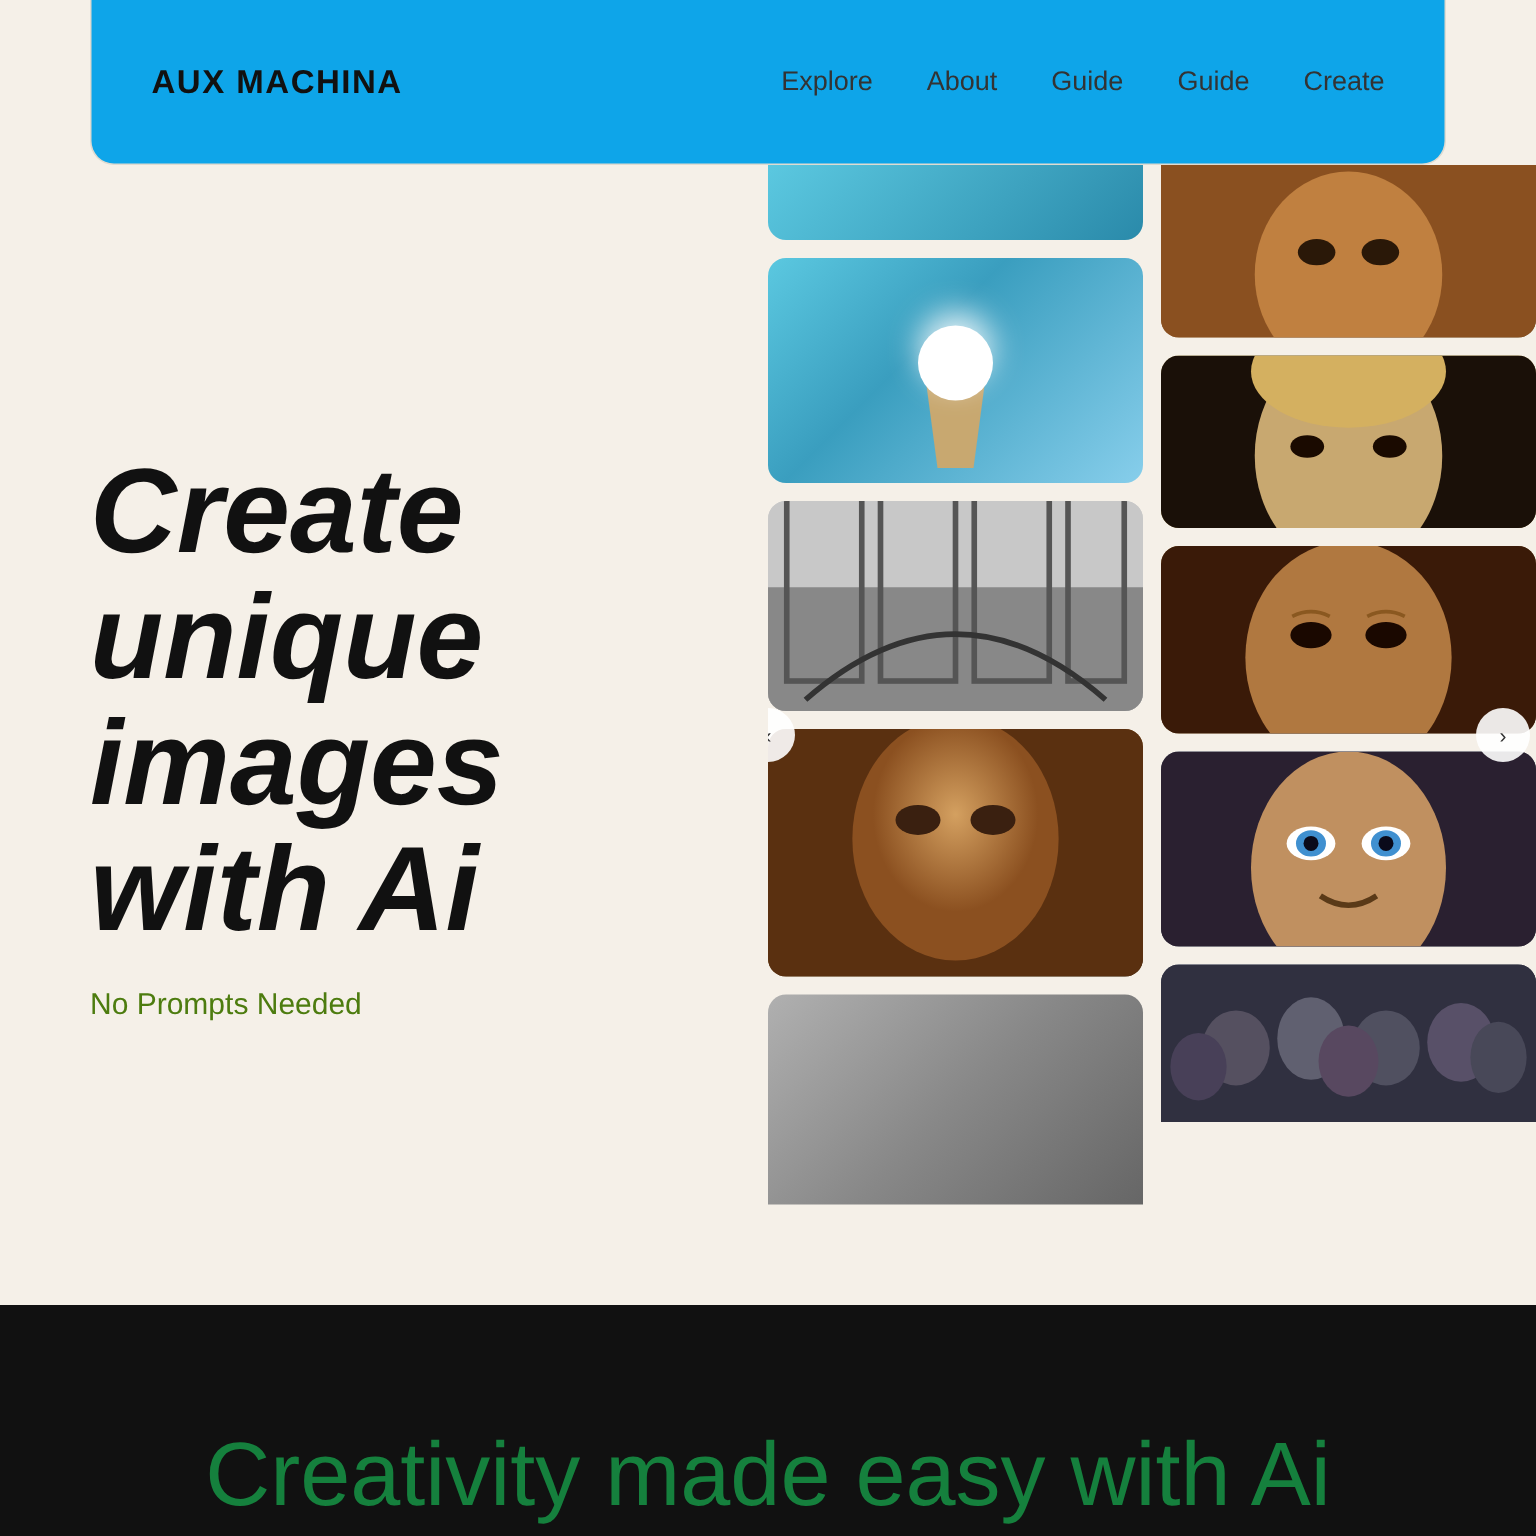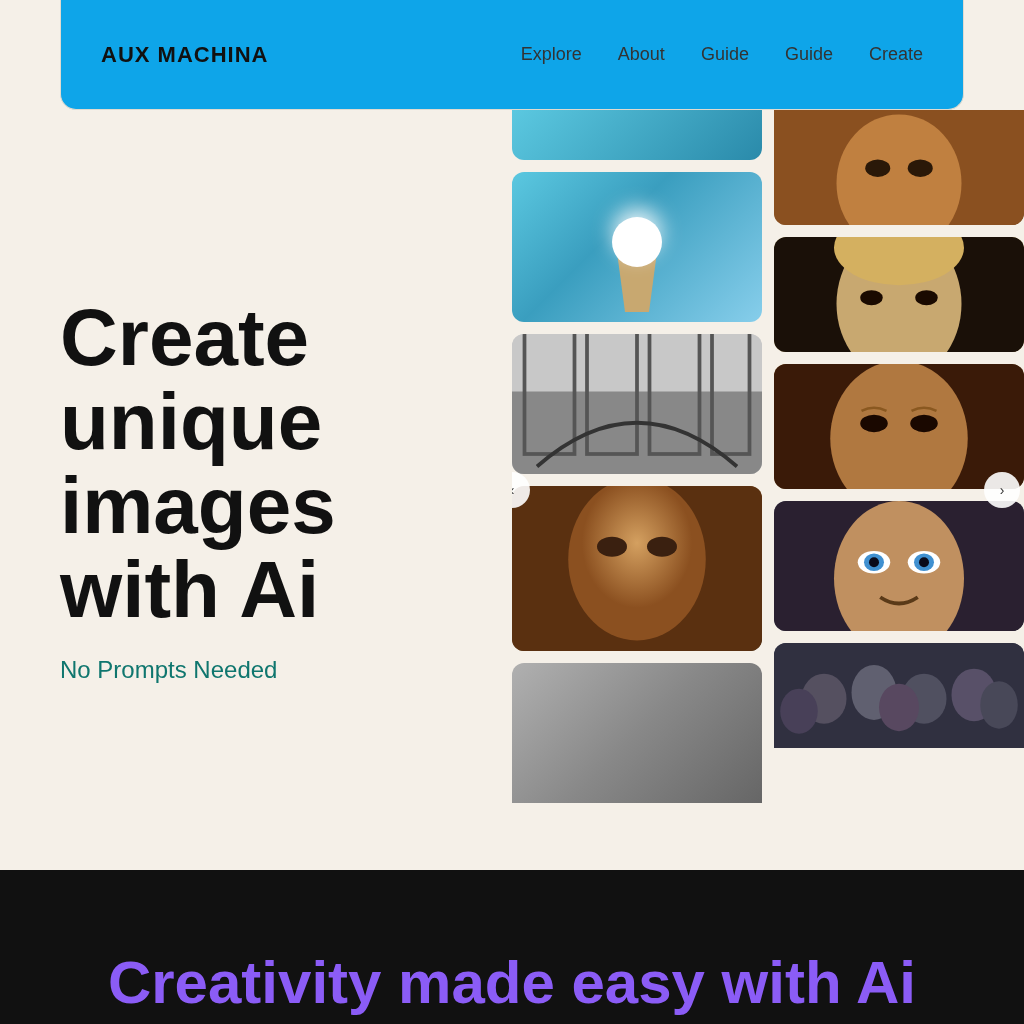--- a/index.html
+++ b/index.html
@@ -75,25 +75,26 @@
       flex-direction: column;
       justify-content: center;
     }
 
     .hero-title {
       font-size: 80px;
       font-weight: 800;
       line-height: 1.05;
       color: #111;
       margin-bottom: 24px;
+      font-style: italic;
     }
 
     .hero-subtitle {
-      font-size: 24px;
-      color: #0f766e;
+      font-size: 20px;
+      color: #4d7c0f;
       font-weight: 400;
     }
 
     .hero-right {
       width: 50%;
       display: flex;
       gap: 12px;
       padding: 10px 0;
       overflow: hidden;
       position: relative;
@@ -170,22 +171,22 @@
     
     .bottom-section {
       background: #111;
       padding: 80px 40px 40px;
       text-align: center;
       min-height: 150px;
     }
 
     .bottom-title {
       font-size: 60px;
-      font-weight: 700;
-      color: #8b5cf6;
+      font-weight: 400;
+      color: #15803d;
       line-height: 1.1;
     }
   </style>
 </head>
 <body>
 
 <nav class="navbar">
   <div class="navbar-logo">AUX MACHINA</div>
 
   <ul class="navbar-links">

